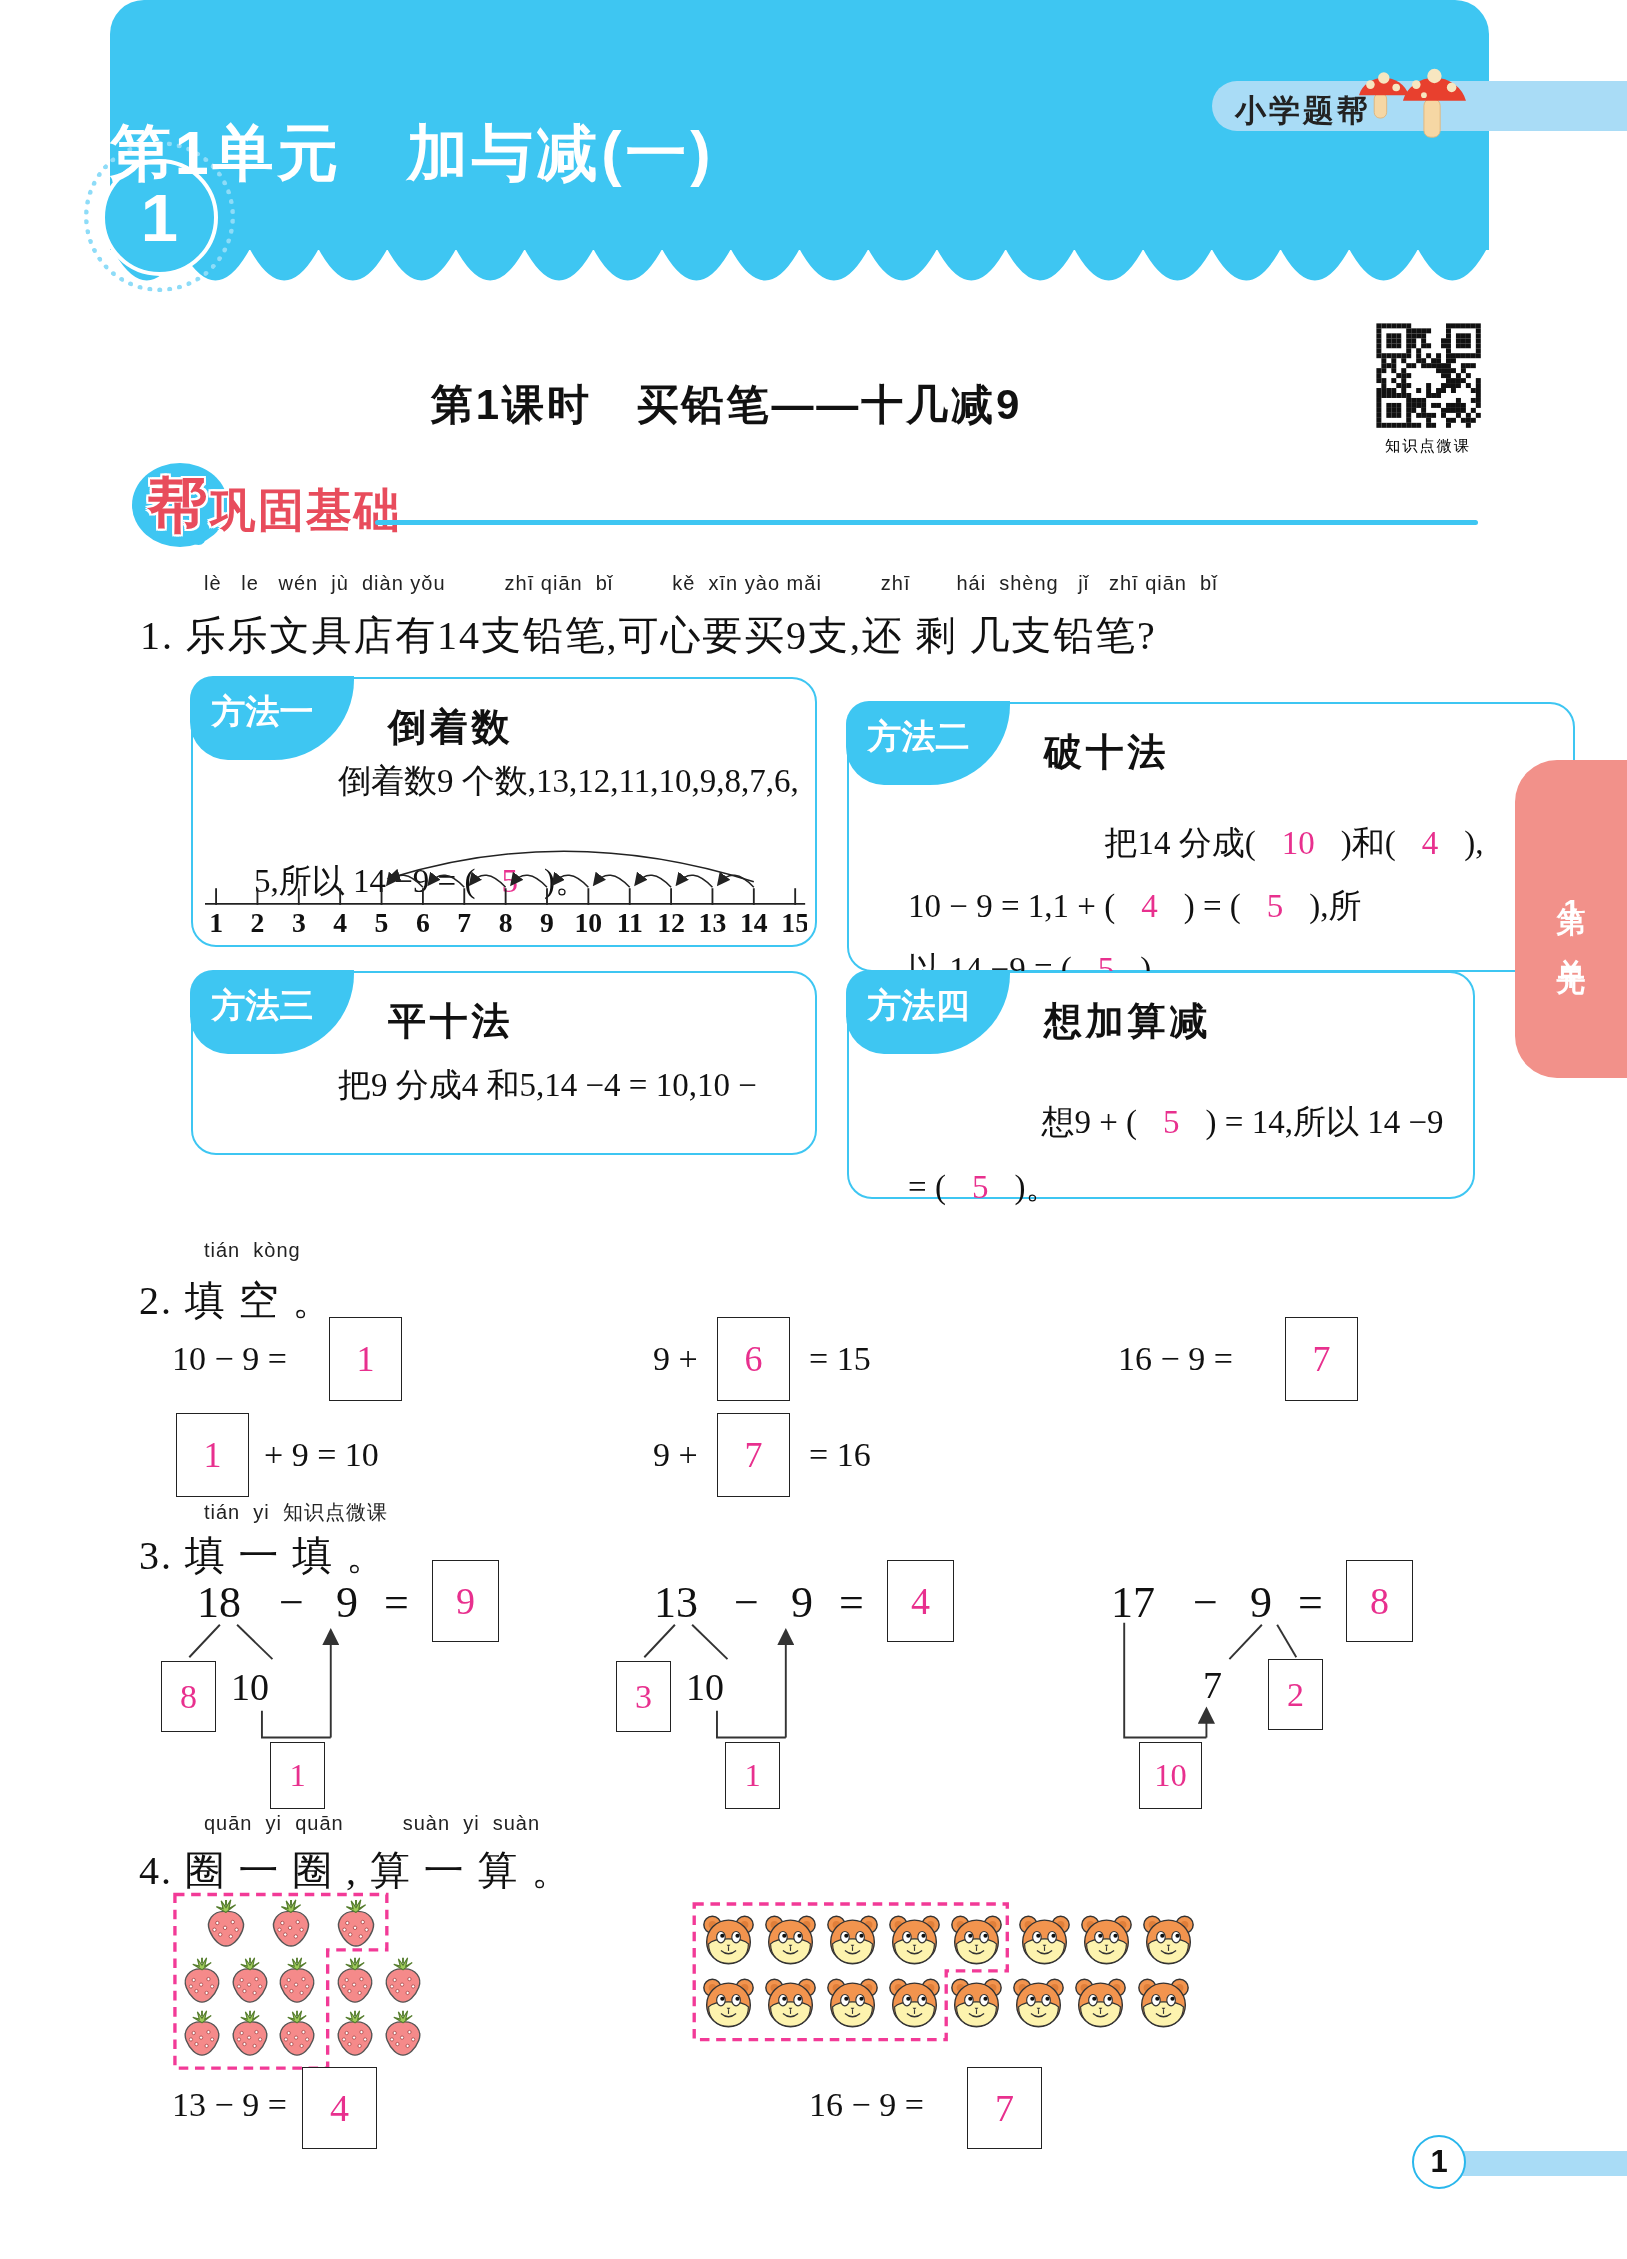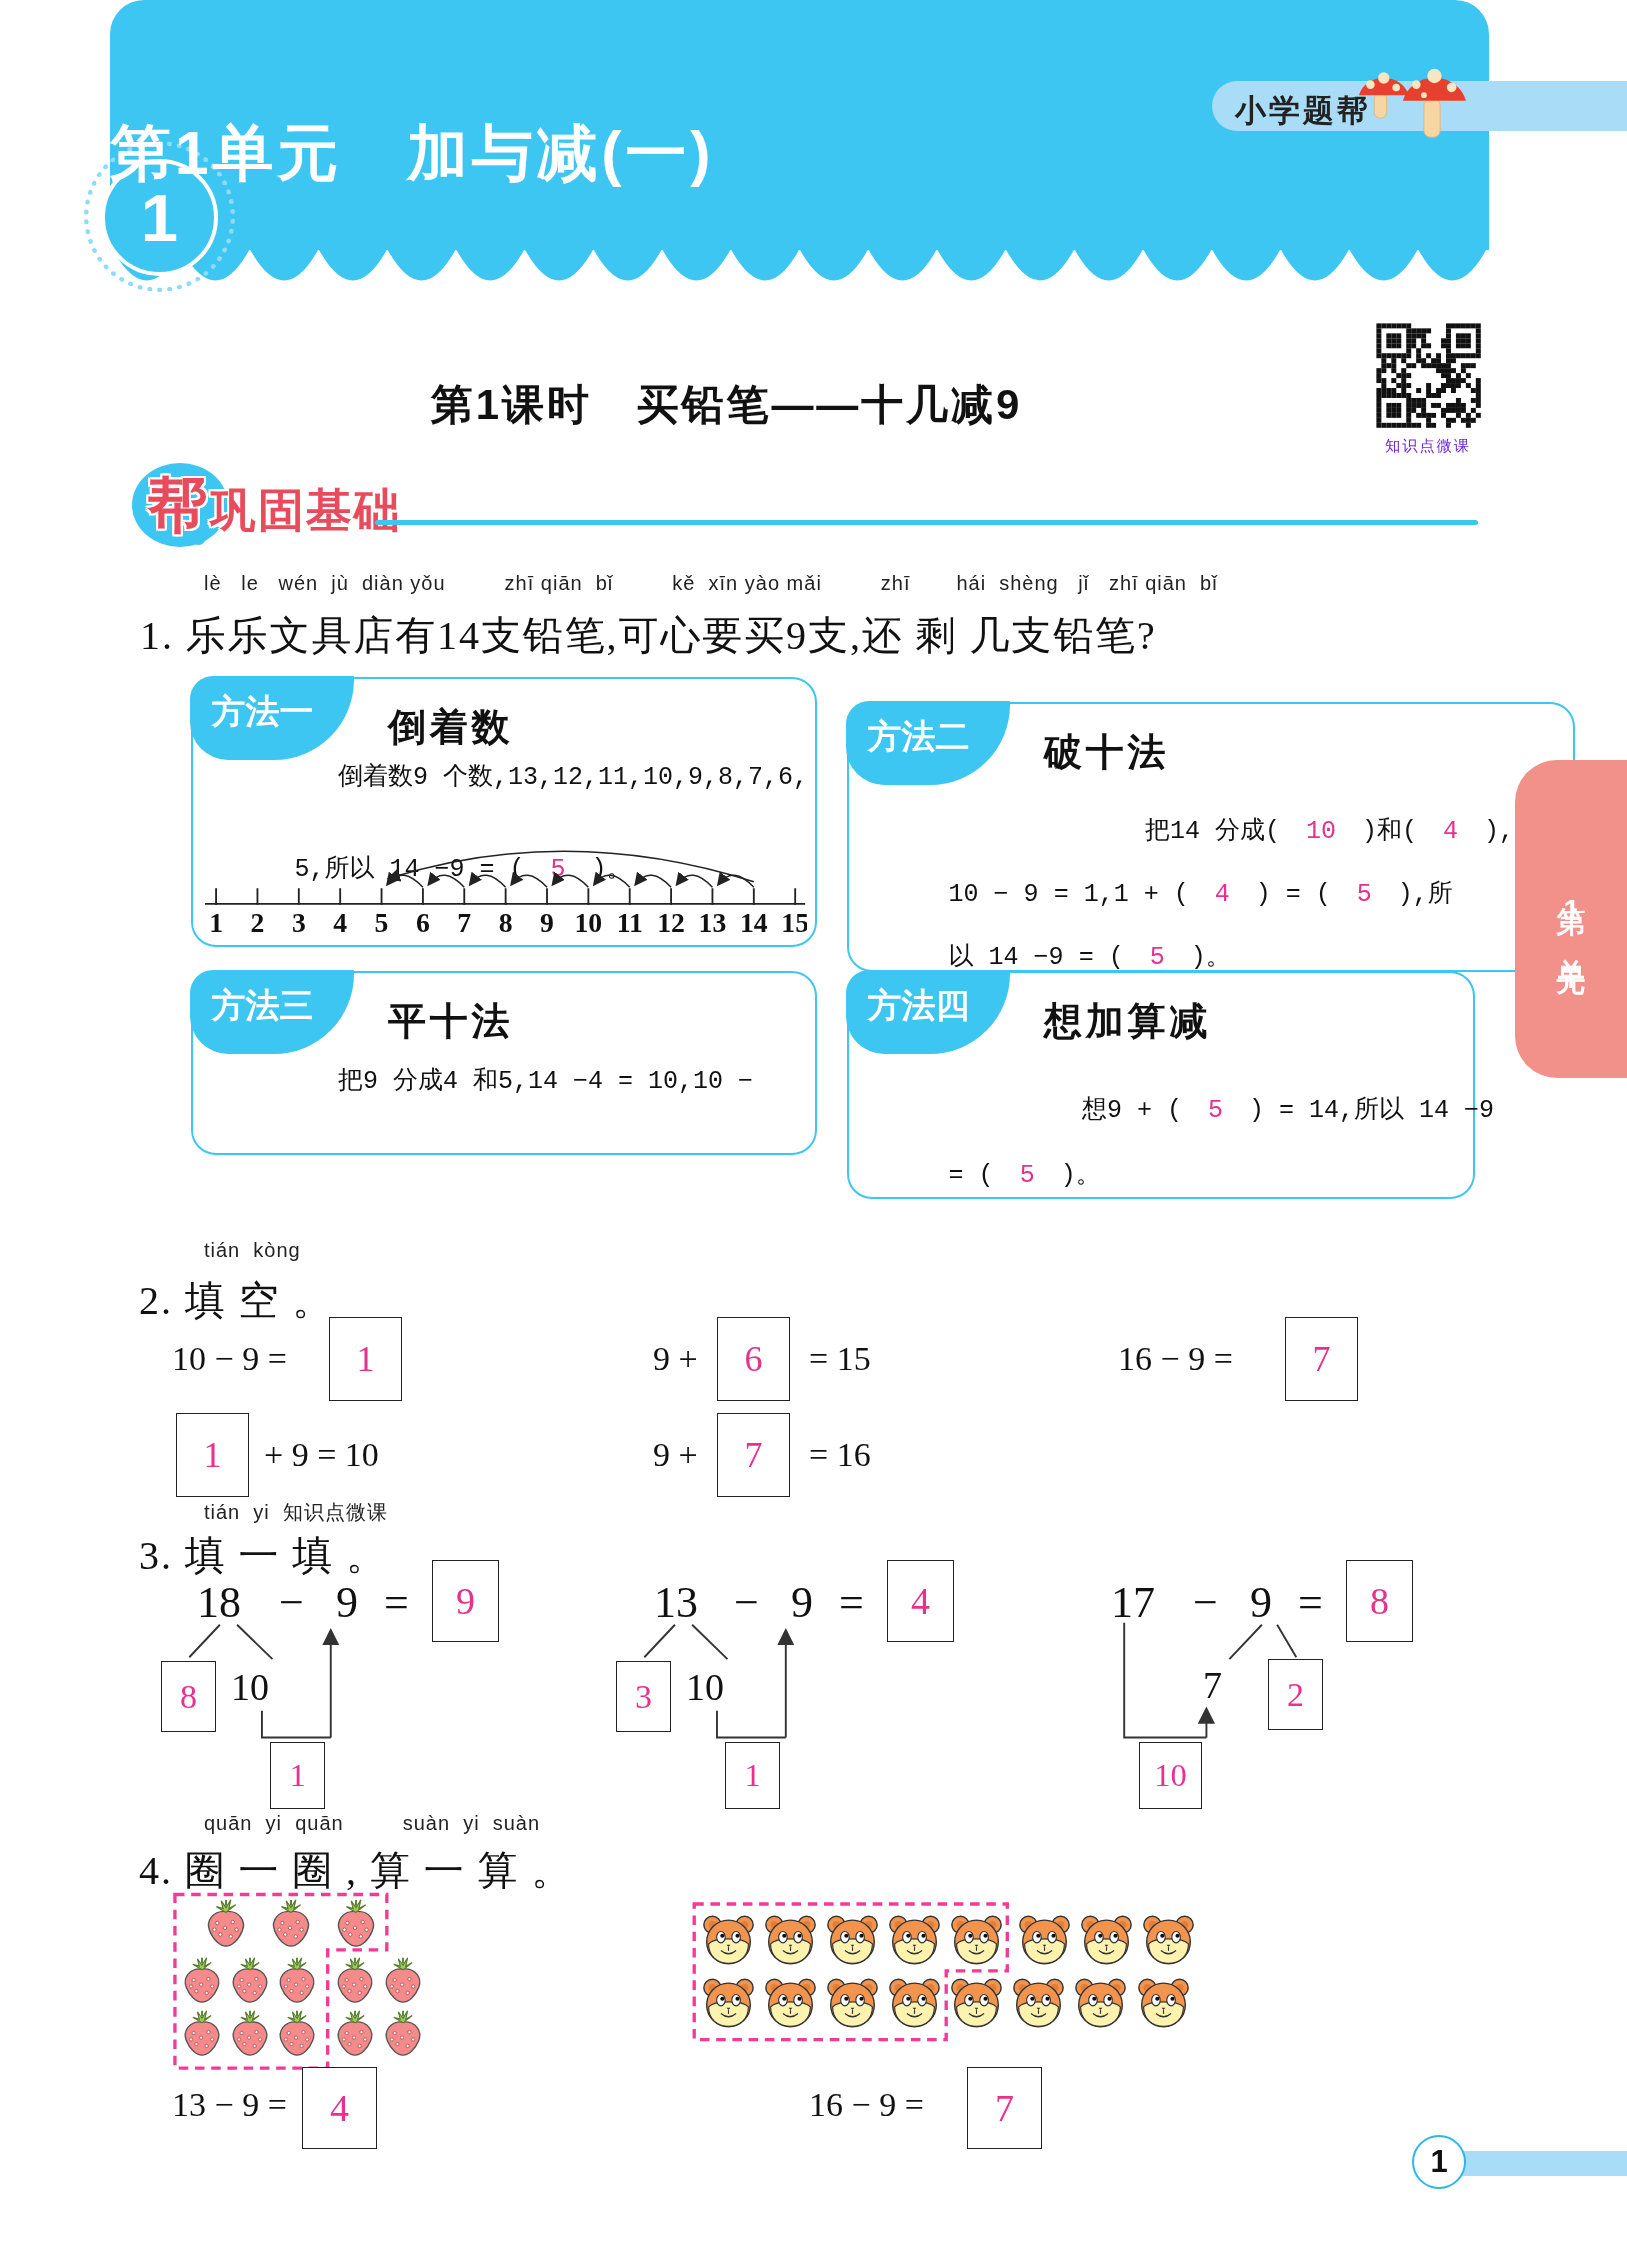--- a/index.html
+++ b/index.html
@@ -13,21 +13,21 @@
   .pinyin{position:absolute;font-family:"Liberation Sans",sans-serif;font-size:20px;letter-spacing:1px;color:#222;white-space:pre}
   .qtitle{position:absolute;font-family:"Liberation Serif","DejaVu Serif",serif;font-size:40px;color:var(--ink);letter-spacing:1.9px;white-space:pre}
   .eq{position:absolute;font-family:"Liberation Serif","DejaVu Serif",serif;font-size:34px;color:var(--ink);white-space:pre}
   .ansbox{position:absolute;border:1.9px solid #222;background:#fff;display:flex;align-items:center;justify-content:center;
           font-family:"Liberation Serif","DejaVu Serif",serif;color:var(--pink)}
   .mcard{position:absolute;border:2.9px solid var(--blue);border-radius:25px;background:#fff}
   .mtab{position:absolute;left:-2.9px;top:-2.9px;width:164px;height:84px;background:var(--blue);
         border-radius:23px 0 80px 38px;color:#fff;text-align:center;
         font:700 34px/71px "Liberation Sans",sans-serif;padding-right:19px}
   .mtitle{position:absolute;left:195px;top:23px;font:700 38px "Liberation Sans",sans-serif;color:var(--ink);letter-spacing:3.8px;white-space:pre}
-  .mline{position:absolute;font-family:Liberation Mono, monospace;font-size:25px;color:var(--ink);white-space:pre}
+  .mline{position:absolute;font-family:Liberation Serif, serif;font-size:33px;color:var(--ink);white-space:pre}
   .pans{color:var(--pink);padding:0 26px}
   .hdr-title{position:absolute;left:110px;top:113px;width:1271px;text-align:left;color:#fff;
              font:700 61px "Liberation Sans",sans-serif;letter-spacing:3.8px;white-space:pre}
   .outline-red{color:var(--red);
      text-shadow:1.9px 0 #fff,-1.9px 0 #fff,0 1.9px #fff,0 -1.9px #fff,1.9px 1.9px #fff,-1.9px -1.9px #fff,1.9px -1.9px #fff,-1.9px 1.9px #fff}
   svg{display:block}
 </style>
 </head>
 <body>
 
@@ -294,21 +294,21 @@
       <rect x="23.3" y="106.5" width="5.2" height="5.2" fill="#111"></rect>
       <rect x="28.5" y="106.5" width="5.2" height="5.2" fill="#111"></rect>
       <rect x="33.7" y="106.5" width="5.2" height="5.2" fill="#111"></rect>
       <rect x="38.9" y="106.5" width="5.2" height="5.2" fill="#111"></rect>
       <rect x="44.1" y="106.5" width="5.2" height="5.2" fill="#111"></rect>
       <rect x="54.5" y="106.5" width="5.2" height="5.2" fill="#111"></rect>
       <rect x="59.7" y="106.5" width="5.2" height="5.2" fill="#111"></rect>
       <rect x="75.3" y="106.5" width="5.2" height="5.2" fill="#111"></rect>
       <rect x="96.1" y="106.5" width="5.2" height="5.2" fill="#111"></rect>
     </svg>
-  <div class="abs" style="left:1367px;top:436px;width:122px;text-align:center;font:15.3px 'Liberation Sans',sans-serif;color:#6d28d9;letter-spacing:1.9px">知识点微课</div>
+  <div class="abs" style="left:1367px;top:436px;width:122px;text-align:center;font:15.3px 'Liberation Sans',sans-serif;color:#000000;letter-spacing:1.9px">知识点微课</div>
 
   <div class="abs" style="left:110px;top:377px;width:1233px;text-align:center;font:700 42px 'Liberation Sans',sans-serif;color:var(--ink);letter-spacing:2.9px">第1课时　买铅笔——十几减9</div>
 
   <div class="abs" style="left:132px;top:463px;width:96px;height:84px;border-radius:50%;background:var(--blue)"></div>
   <div class="abs" style="left:191px;top:530px;width:15.3px;height:15.3px;border-radius:50%;background:var(--blue)"></div>
   <div class="abs outline-red" style="left:147px;top:465px;font:700 61px 'Liberation Sans',sans-serif">帮</div>
   <div class="abs outline-red" style="left:210px;top:480px;font:700 46px 'Liberation Sans',sans-serif;letter-spacing:1.9px">巩固基础</div>
   <div class="abs" style="left:375px;top:520px;width:1103px;height:4.8px;background:var(--blue);border-radius:2.9px"></div>
 
   <div class="pinyin" style="left:204px;top:572px">lè   le   wén  jù  diàn yǒu         zhī qiān  bǐ         kě  xīn yào mǎi         zhī       hái  shèng   jǐ   zhī qiān  bǐ</div>

